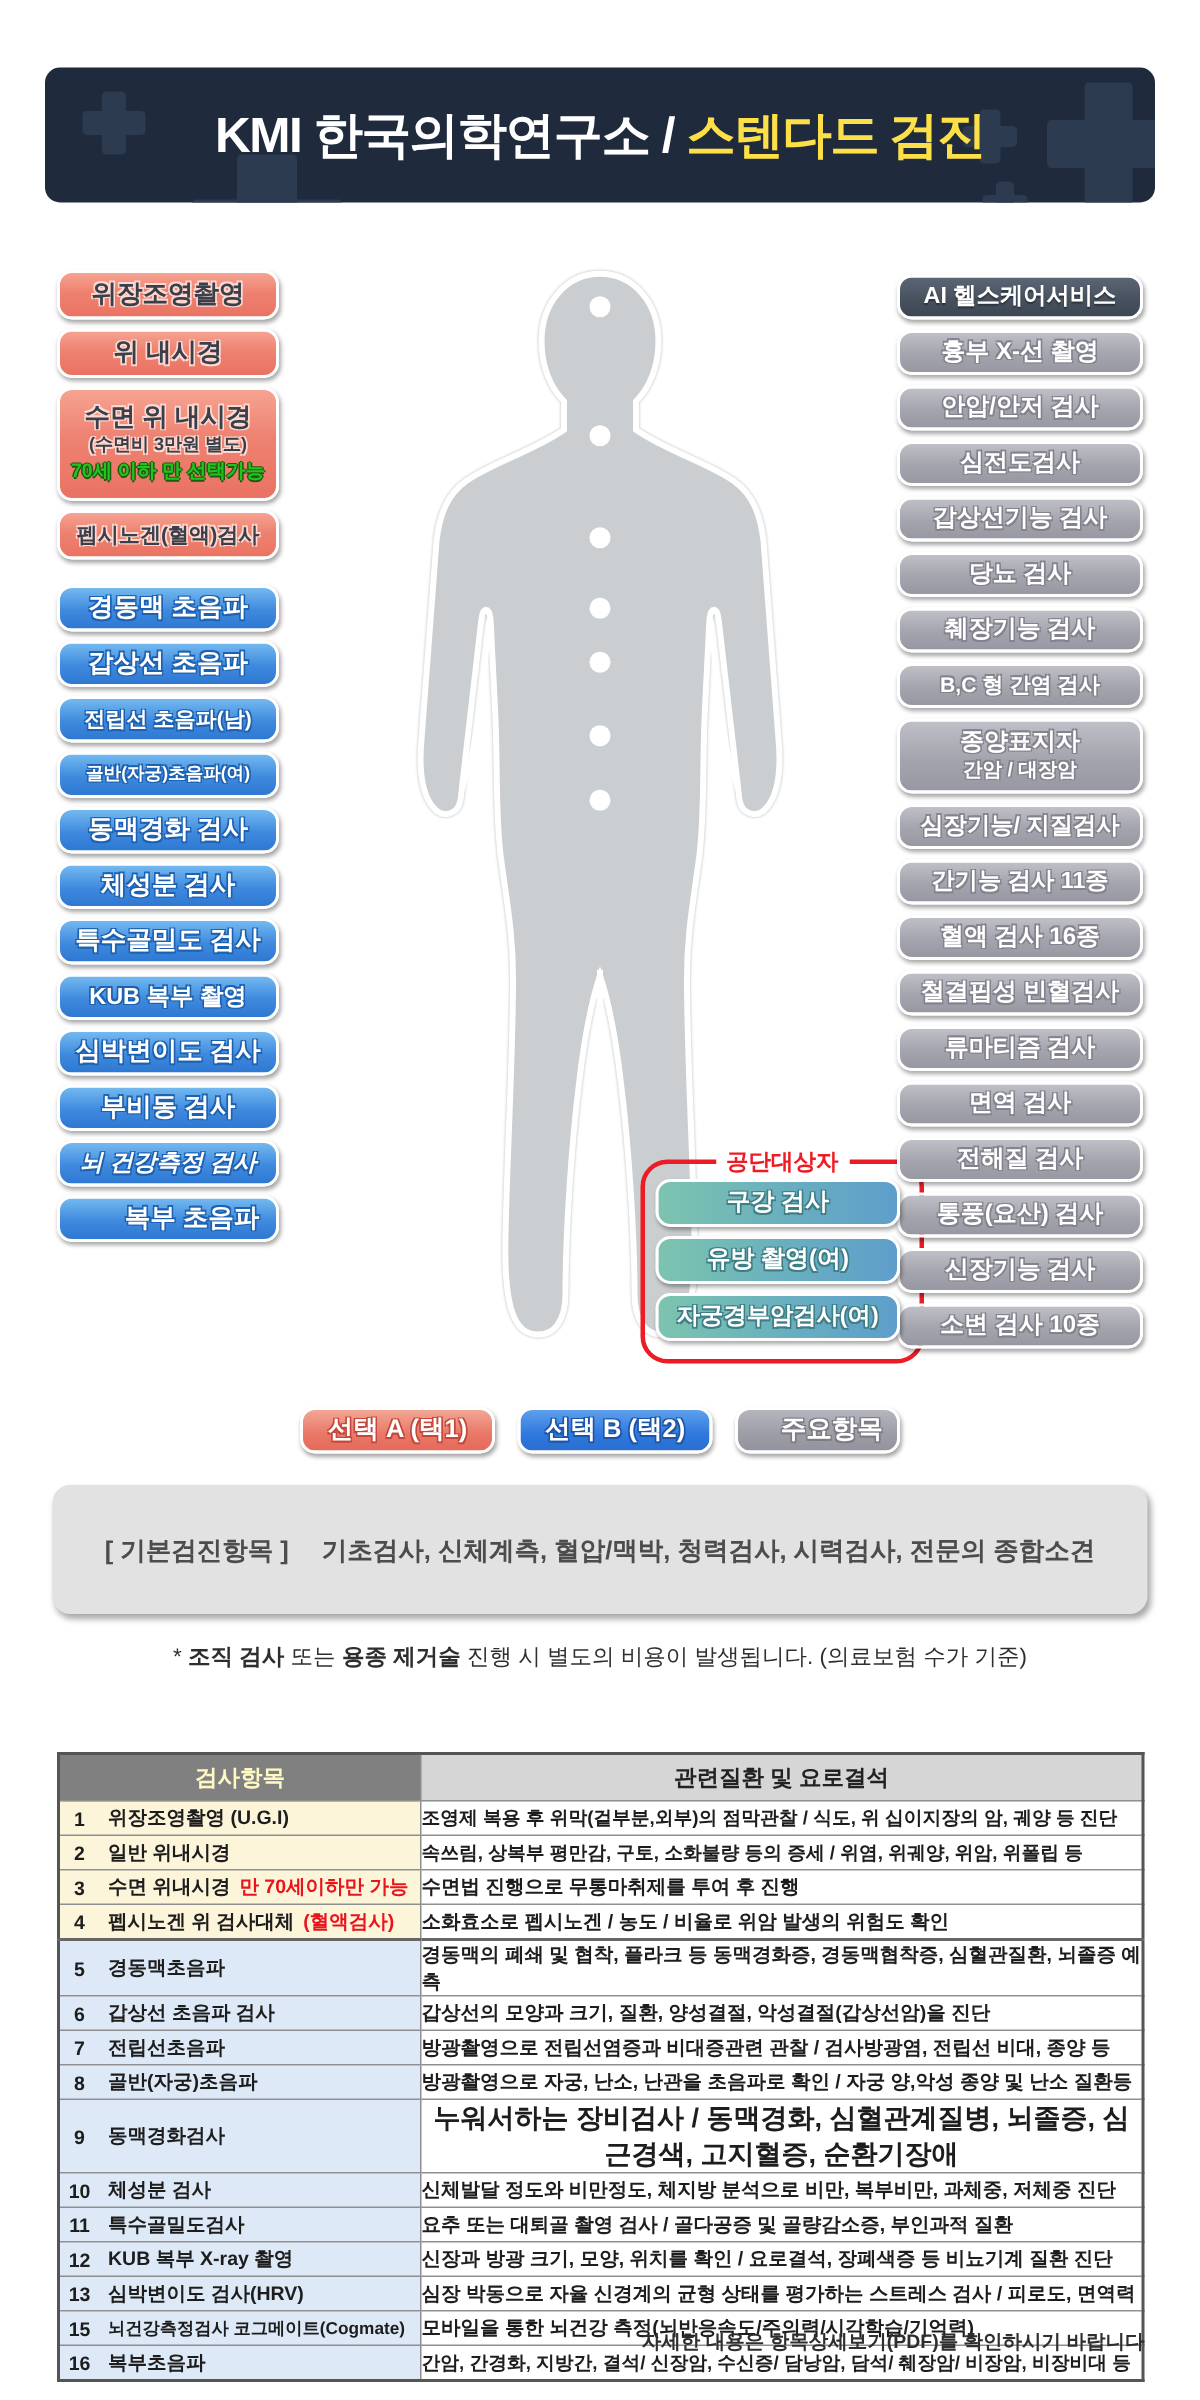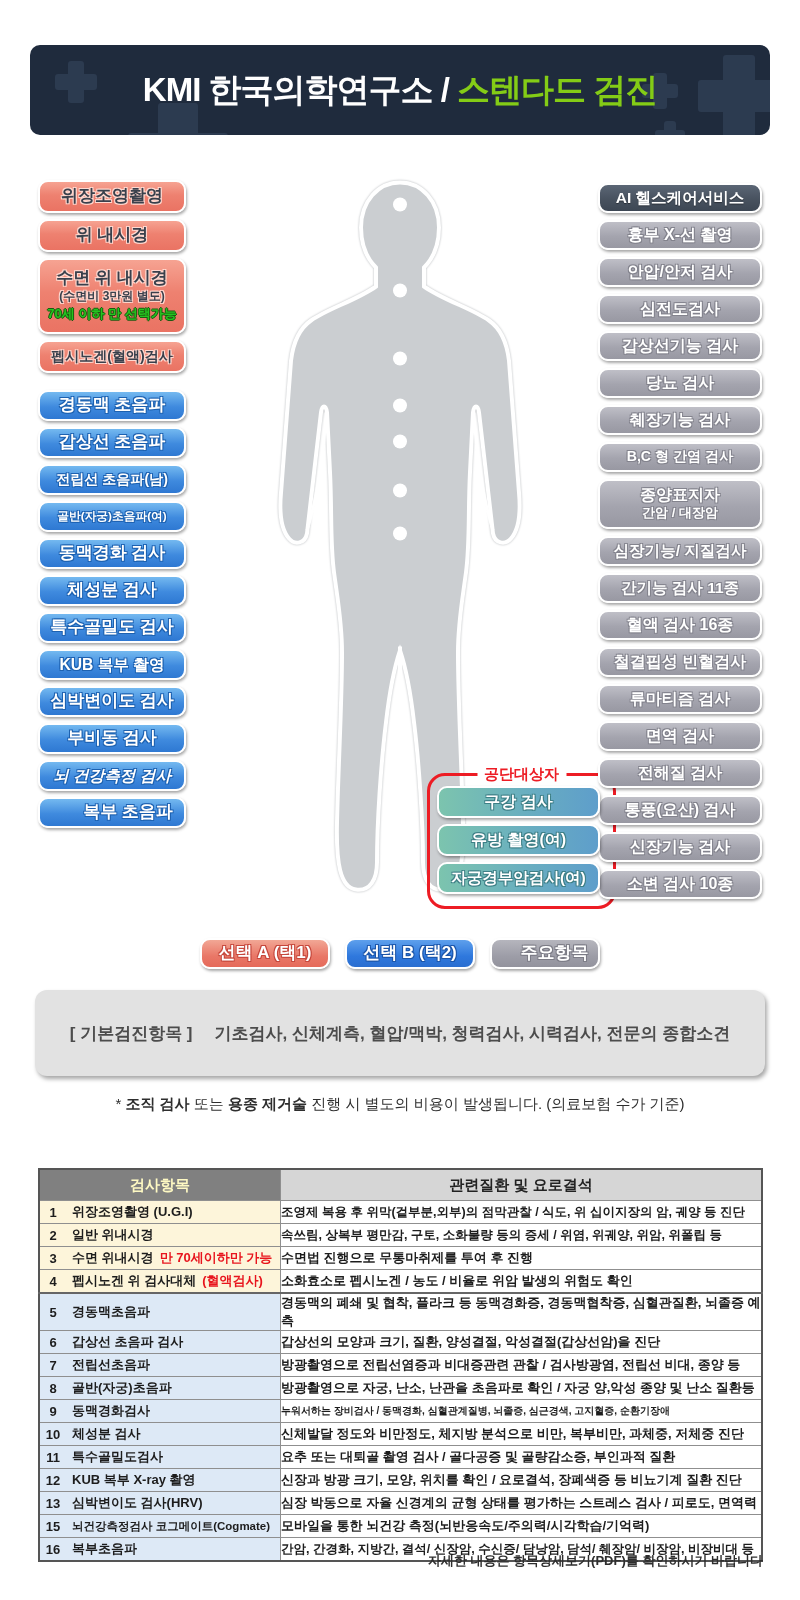--- a/index.html
+++ b/index.html
@@ -7,21 +7,21 @@
         font-family:"Liberation Sans","DejaVu Sans",sans-serif;overflow:hidden;}
 
   
   .header{position:absolute;left:30px;top:45px;width:740px;height:90px;background:#1f2b3d;
           border-radius:10px;overflow:hidden;display:flex;align-items:center;justify-content:center;}
   .cross{position:absolute;}
   .cross::before{content:"";position:absolute;left:30%;top:0;width:40%;height:100%;background:#2c3b50;border-radius:3px;}
   .cross::after{content:"";position:absolute;top:30%;left:0;width:100%;height:40%;background:#2c3b50;border-radius:3px;}
   .header-title{position:relative;z-index:2;font-size:33px;font-weight:800;letter-spacing:-1px;white-space:nowrap;}
   .header-title .main{color:#ffffff;}
-  .header-title .accent{color:#84cc16;}
+  .header-title .accent{color:#fde047;font-family:Liberation Serif, serif;}
 
   
   .pill{position:absolute;border:2px solid #fff;border-radius:10px;display:flex;flex-direction:column;
         align-items:center;justify-content:center;box-shadow:1px 2px 3px rgba(0,0,0,.35);
         font-weight:800;white-space:nowrap;box-sizing:border-box;}
   .pill .lbl{line-height:1.1;}
   .red-btn{background:linear-gradient(180deg,#f6a392 0%,#ee8170 45%,#ea7363 100%);color:#39404c;
            text-shadow:-1px -1px 0 #ffd9d0,1px -1px 0 #ffd9d0,-1px 1px 0 #ffd9d0,1px 1px 0 #ffd9d0;}
   .blue-btn{background:linear-gradient(180deg,#74b9f0 0%,#3f8ade 55%,#2e78d2 100%);color:#fff;
             text-shadow:-1px -1px 0 #1d61b0,1px -1px 0 #1d61b0,-1px 1px 0 #1d61b0,1px 1px 0 #1d61b0;}
@@ -208,21 +208,21 @@
           </td>
           <td class="desc-cell">방광촬영으로 자궁, 난소, 난관을 초음파로 확인 / 자궁 양,악성 종양 및 난소 질환등</td>
         </tr>
         <tr>
           <td class="g2">
             <div class="cell-name">
               <span class="cell-num">9</span>
               <span>동맥경화검사</span>
             </div>
           </td>
-          <td class="desc-cell" style="font-size: 10px;">누워서하는 장비검사 / 동맥경화, 심혈관계질병, 뇌졸증, 심근경색, 고지혈증, 순환기장애</td>
+          <td class="desc-cell" style="font-size: 18px; text-align: center;">누워서하는 장비검사 / 동맥경화, 심혈관계질병, 뇌졸증, 심근경색, 고지혈증, 순환기장애</td>
         </tr>
         <tr>
           <td class="g2">
             <div class="cell-name">
               <span class="cell-num">10</span>
               <span>체성분 검사</span>
             </div>
           </td>
           <td class="desc-cell">신체발달 정도와 비만정도, 체지방 분석으로 비만, 복부비만, 과체중, 저체중 진단</td>
         </tr>

